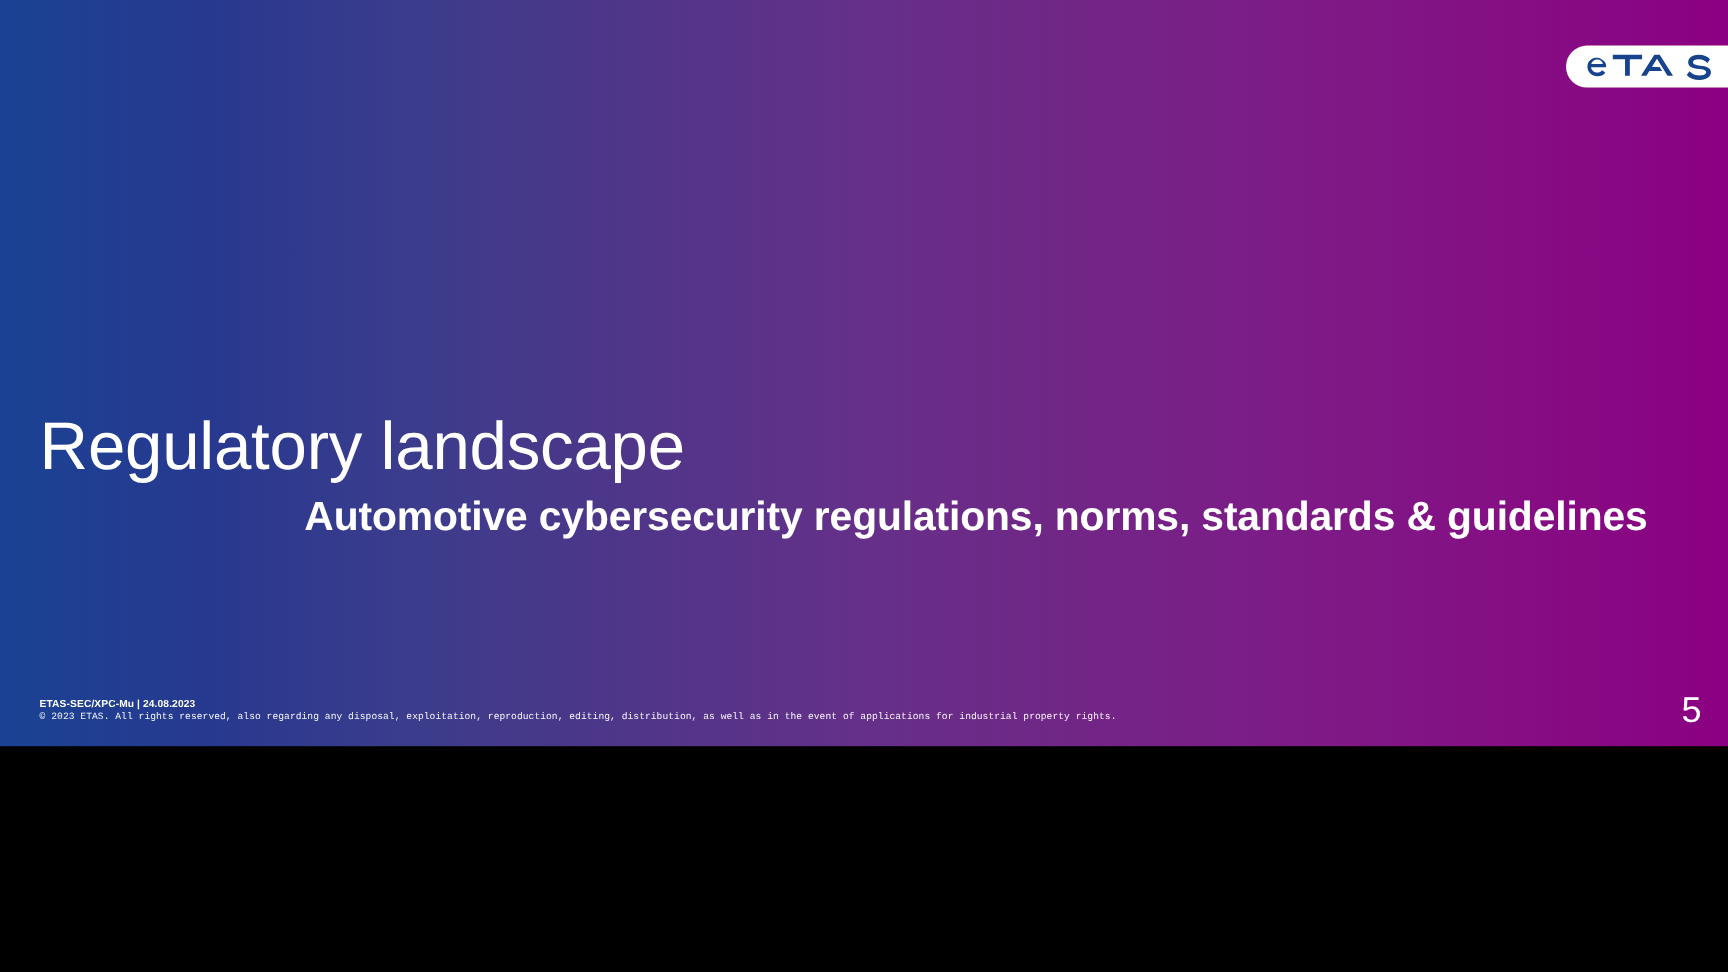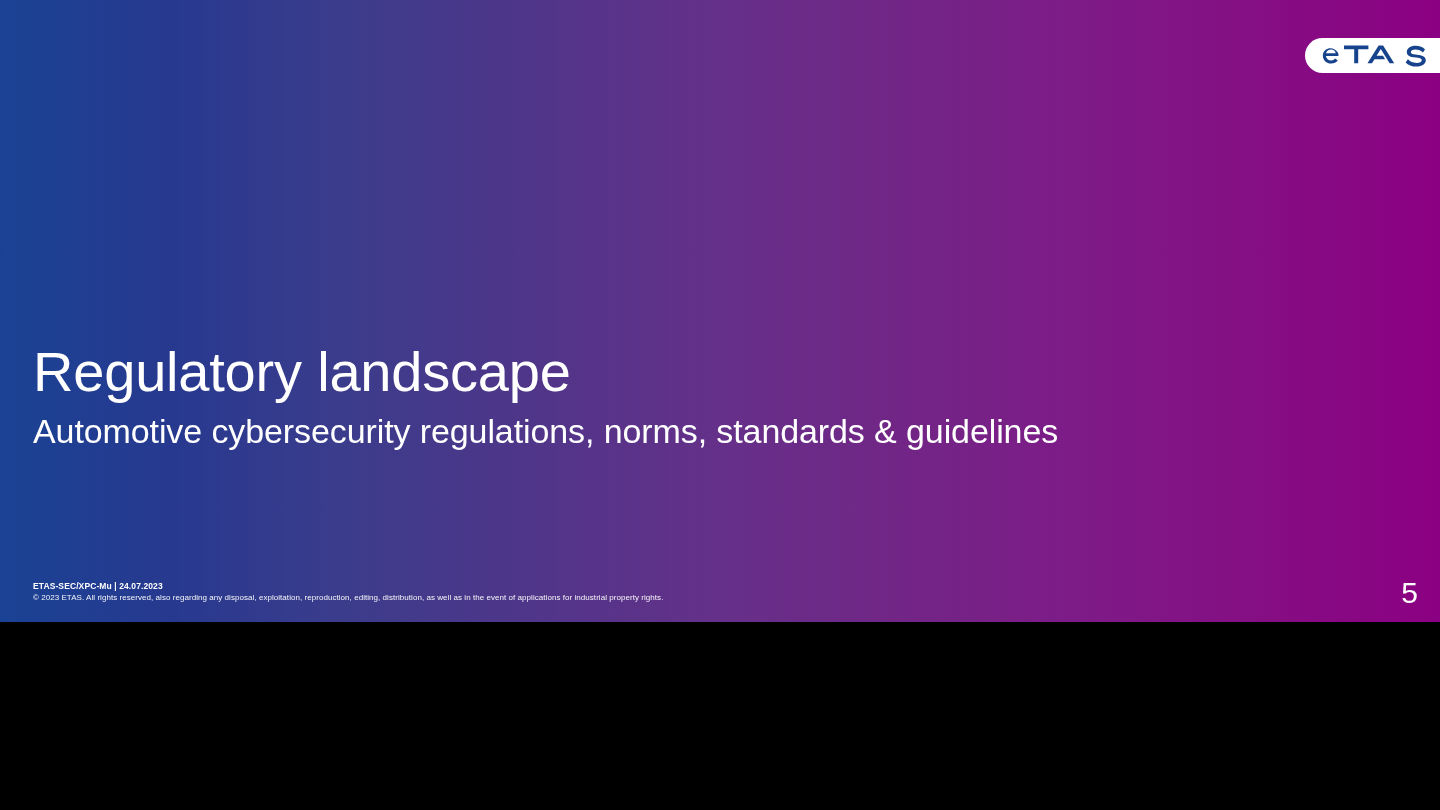--- a/index.html
+++ b/index.html
@@ -65,23 +65,24 @@
     line-height: 64px;
     font-weight: 400;
     letter-spacing: -0.2px;
     white-space: nowrap;
   }
   .slide-subtitle {
     margin: 6px 0 0 0;
     color: #ffffff;
     font-size: 34px;
     line-height: 42px;
-    font-weight: 400;
+    font-weight: 700;
     letter-spacing: -0.1px;
     white-space: nowrap;
+    text-align: right;
   }
 
   
   .footer {
     position: absolute;
     left: 33px;
     bottom: 18px;
     color: #ffffff;
   }
   .footer-meta {
@@ -91,20 +92,21 @@
     letter-spacing: 0.1px;
     white-space: nowrap;
   }
   .footer-copyright {
     font-size: 8px;
     line-height: 12px;
     font-weight: 400;
     letter-spacing: 0.05px;
     white-space: nowrap;
     opacity: 0.95;
+    font-family: Liberation Mono, monospace;
   }
 
   .page-number {
     position: absolute;
     right: 22px;
     bottom: 12px;
     color: #ffffff;
     font-size: 30px;
     line-height: 34px;
     font-weight: 400;
@@ -139,19 +141,19 @@
       </svg>
     </div>
   </div>
 
   <div class="title-block">
     <h1 class="slide-title">Regulatory landscape</h1>
     <h2 class="slide-subtitle">Automotive cybersecurity regulations, norms, standards &amp; guidelines</h2>
   </div>
 
   <div class="footer">
-    <div class="footer-meta">ETAS-SEC/XPC-Mu | 24.07.2023</div>
+    <div class="footer-meta">ETAS-SEC/XPC-Mu | 24.08.2023</div>
     <div class="footer-copyright">© 2023 ETAS. All rights reserved, also regarding any disposal, exploitation, reproduction, editing, distribution, as well as in the event of applications for industrial property rights.</div>
   </div>
 
   <div class="page-number">5</div>
 
 </div>
 
 </body></html>

